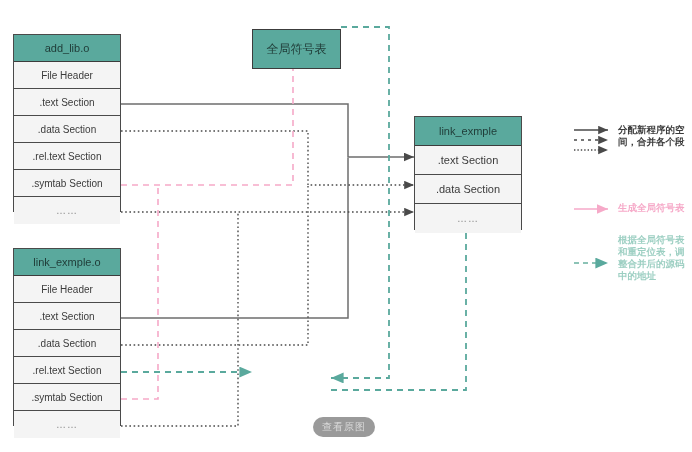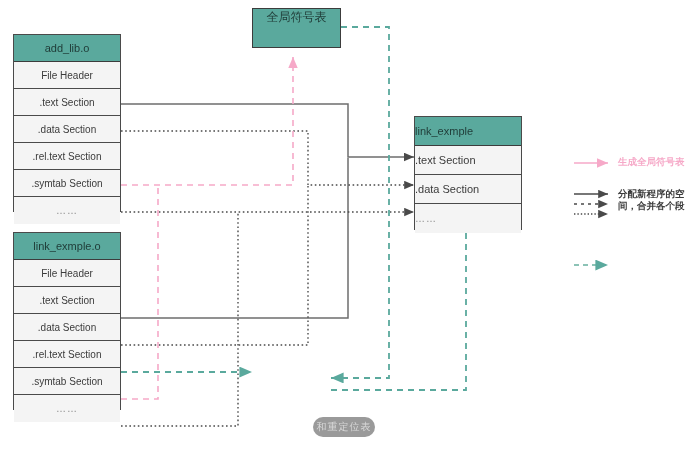--- a/index.html
+++ b/index.html
@@ -44,37 +44,37 @@
   }
 
   
   .outfile{
     position:absolute;
     border:1.6px solid #4a4a4a;
     box-sizing:border-box;
     background:#f4f4f4;
   }
   .outfile .row{
-    height:29px;line-height:29px;
+    height:29px;line-height:29px;text-align:center;
     font-size:11px;color:#3b3b3b;
     border-bottom:1.6px solid #4a4a4a;
     box-sizing:border-box;background:#f4f4f4;white-space:nowrap;
   }
   .outfile .row:last-child{border-bottom:none;}
   .outfile .row.head{background:#5aa99d;color:#1f3b37;border-bottom:1.6px solid #3c3c3c;}
   .outfile .row.dots{color:#8a8a8a;font-size:10px;letter-spacing:1px;}
 
   
   .symbox{
     position:absolute;
     background:#5aa99d;
     border:1.6px solid #3c3c3c;
     box-sizing:border-box;
-    display:flex;justify-content:center;
-    font-size:12px;color:#1f3b37;
+    display:flex;align-items:center;justify-content:center;
+    font-size:12px;color:#1f3b37;margin-top:21px;
   }
 
   
   .ellipse{
     position:absolute;
     background:#5aa99d;
     border:1.8px solid #2f2f2f;
     border-radius:50%;
     box-sizing:border-box;
     display:flex;align-items:center;justify-content:center;
@@ -165,21 +165,21 @@
   <div class="objfile" style="left:13px;top:34px;width:108px;height:178px;">
     <div class="row head">add_lib.o</div>
     <div class="row">File Header</div>
     <div class="row">.text Section</div>
     <div class="row">.data Section</div>
     <div class="row">.rel.text Section</div>
     <div class="row">.symtab Section</div>
     <div class="row dots">……</div>
   </div>
 
-  <div class="objfile" style="left:13px;top:232px;width:108px;height:178px;">
+  <div class="objfile" style="left:13px;top:248px;width:108px;height:178px;">
     <div class="row head">link_exmple.o</div>
     <div class="row">File Header</div>
     <div class="row">.text Section</div>
     <div class="row">.data Section</div>
     <div class="row">.rel.text Section</div>
     <div class="row">.symtab Section</div>
     <div class="row dots">……</div>
   </div>
 
   <div class="outfile" style="left:414px;top:116px;width:108px;height:114px;">
@@ -188,43 +188,47 @@
     <div class="row">.data Section</div>
     <div class="row dots">……</div>
   </div>
 
   <div class="symbox" style="left:252px;top:8px;width:89px;height:40px;">
     <span>全局符号表</span>
   </div>
 
 
   <div class="pill" style="left:313px;top:417px;width:62px;height:20px;">
-    <span>和重定位表</span>
+    <span>查看原图</span>
   </div>
 
   <div class="legend">
-
-    <div class="legend-item" style="height:30px;margin-top:32px;">
-      <svg width="46" height="16" style="position:absolute;left:0;top:0px;">
-        <line x1="2" y1="7" x2="36" y2="7" stroke="#f6a9c8" stroke-width="1.6" marker-end="url(#arrPink)"></line>
-      </svg>
-      <div class="legend-text pink" style="margin-left:46px;">生成全局符号表</div>
-    </div>
 
     <div class="legend-item" style="height:46px;">
       <svg width="46" height="34" style="position:absolute;left:0;top:1px;">
         <line x1="2" y1="5" x2="36" y2="5" stroke="#4a4a4a" stroke-width="1.4" marker-end="url(#arrDark)"></line>
         <line x1="2" y1="15" x2="36" y2="15" stroke="#4a4a4a" stroke-width="1.4" stroke-dasharray="3 4" marker-end="url(#arrDark)"></line>
         <line x1="2" y1="25" x2="36" y2="25" stroke="#4a4a4a" stroke-width="1.4" stroke-dasharray="1.4 2" marker-end="url(#arrDark)"></line>
       </svg>
       <div class="legend-text dark" style="margin-left:46px;">分配新程序的空
 间，合并各个段</div>
     </div>
 
+    <div class="legend-item" style="height:30px;margin-top:32px;">
+      <svg width="46" height="16" style="position:absolute;left:0;top:0px;">
+        <line x1="2" y1="7" x2="36" y2="7" stroke="#f6a9c8" stroke-width="1.6" marker-end="url(#arrPink)"></line>
+      </svg>
+      <div class="legend-text pink" style="margin-left:46px;">生成全局符号表</div>
+    </div>
+
     <div class="legend-item" style="height:54px;">
       <svg width="46" height="16" style="position:absolute;left:0;top:22px;">
         <line x1="2" y1="7" x2="36" y2="7" stroke="#8cc3b6" stroke-width="1.8" stroke-dasharray="5 4" marker-end="url(#arrGreen)"></line>
       </svg>
+      <div class="legend-text green" style="margin-left:46px;">根据全局符号表
+和重定位表，调
+整合并后的源码
+中的地址</div>
     </div>
 
   </div>
 
 </div>
 
 </body></html>

